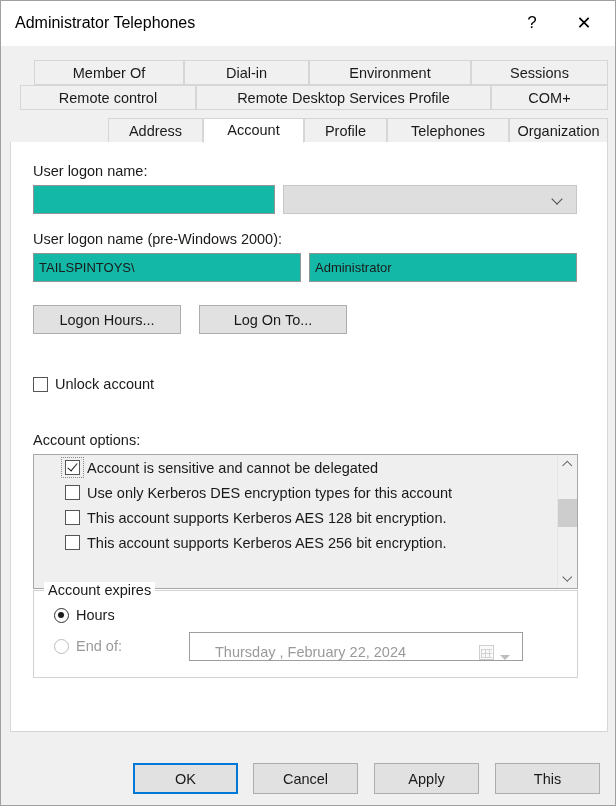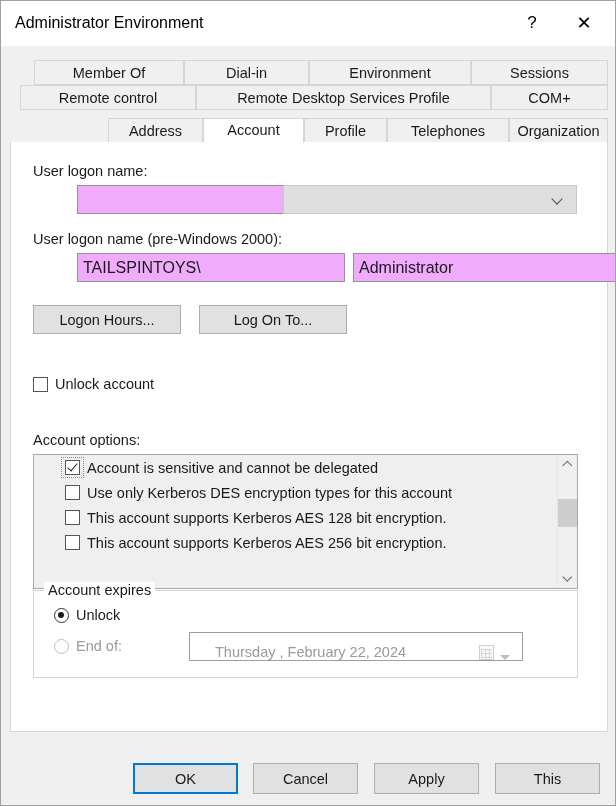--- a/index.html
+++ b/index.html
@@ -119,28 +119,27 @@
   .lbl {
     position: absolute;
     font-size: 14.5px;
     color: #1a1a1a;
     white-space: nowrap;
   }
 
   .textbox {
     position: absolute;
     box-sizing: border-box;
-    background: #f0abfc;
+    background: #14b8a6;
     border: 1px solid #949494;
     font-family: "Liberation Sans", sans-serif;
-    font-size: 16px;
+    font-size: 13px;
     color: #1a1a1a;
     padding: 0 5px;
     outline: none;
-    margin-left: 44px;
   }
 
   .combo {
     position: absolute;
     box-sizing: border-box;
     background: #dedede;
     border: 1px solid #c7c7c7;
     display: flex;
     align-items: center;
     justify-content: flex-end;
@@ -382,21 +381,21 @@
     height: 31px;
     width: 105px;
   }
 </style>
 </head>
 <body>
 
 <div id="dialog">
 
   <div class="titlebar">
-    <div class="title-text">Administrator Environment</div>
+    <div class="title-text">Administrator Telephones</div>
     <button class="title-btn btn-help">?</button>
     <button class="title-btn btn-close">✕</button>
   </div>
 
   <div class="tabstrip">
 
     <div class="tabrow r1">
       <div class="tab" style="left:24px;width:150px;">Member Of</div>
       <div class="tab" style="left:174px;width:125px;">Dial-in</div>
       <div class="tab" style="left:299px;width:162px;">Environment</div>
@@ -473,21 +472,21 @@
           <span class="sarrow down"></span>
         </div>
       </div>
     </div>
 
     <div class="groupbox" style="left:22px;top:448px;width:545px;height:88px;">
       <span class="grouptitle">Account expires</span>
 
       <div class="cbrow" style="left:20px;top:16px;">
         <span class="radio sel"></span>
-        <span class="cblabel">Unlock</span>
+        <span class="cblabel">Hours</span>
       </div>
 
       <div class="cbrow" style="left:20px;top:47px;">
         <span class="radio dis"></span>
         <span class="cblabel dis">End of:</span>
       </div>
 
       <div class="datebox" style="left:155px;top:41px;width:334px;height:29px;">
         <span class="datetext">Thursday   ,   February  22, 2024</span>
         <span class="calicon"></span>

